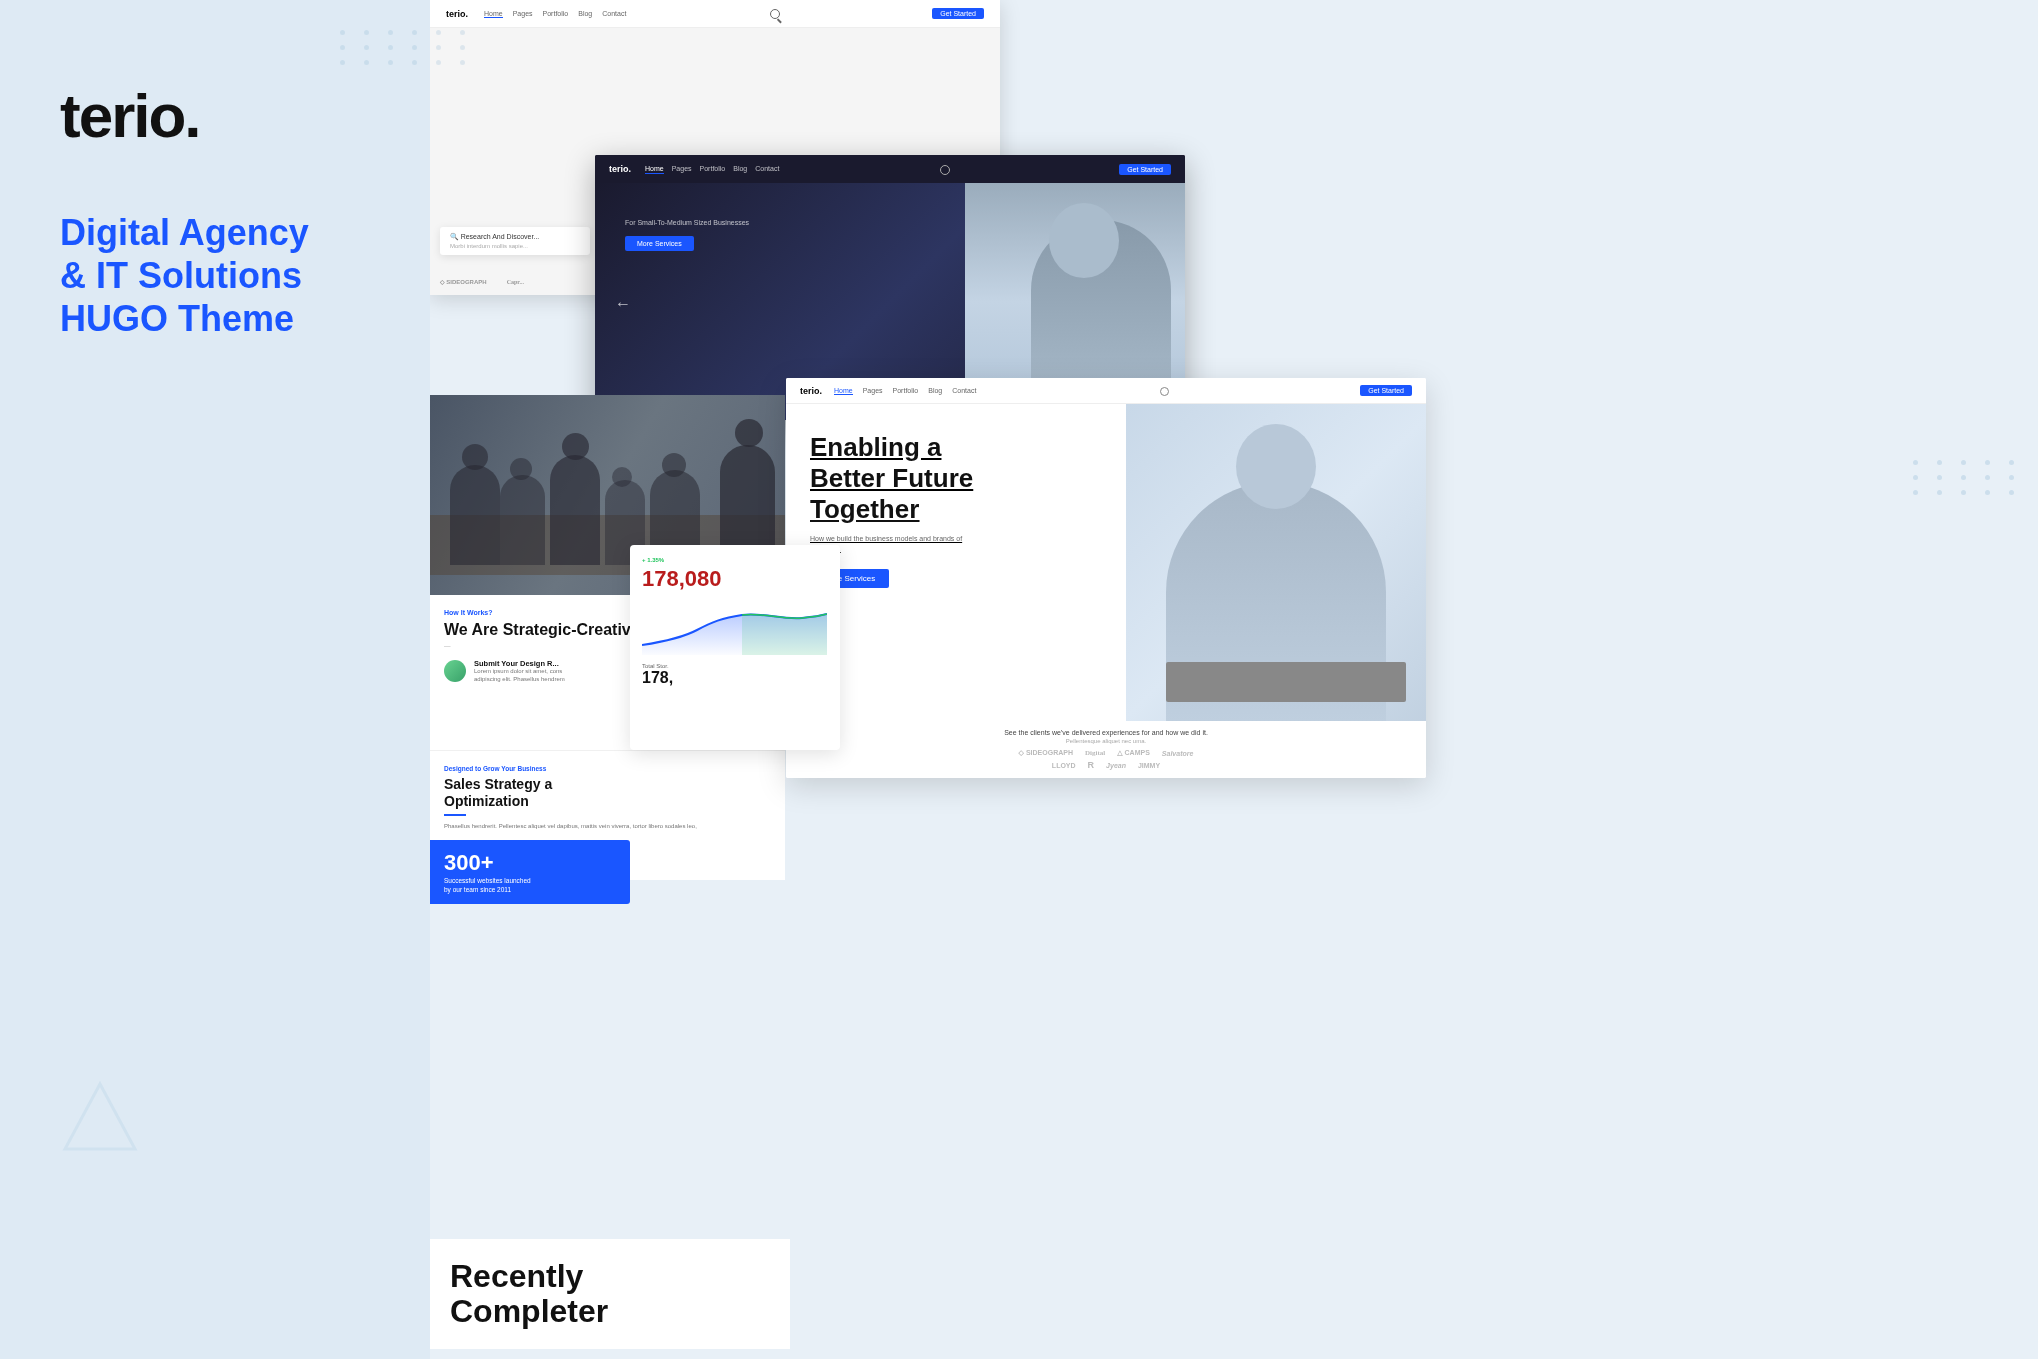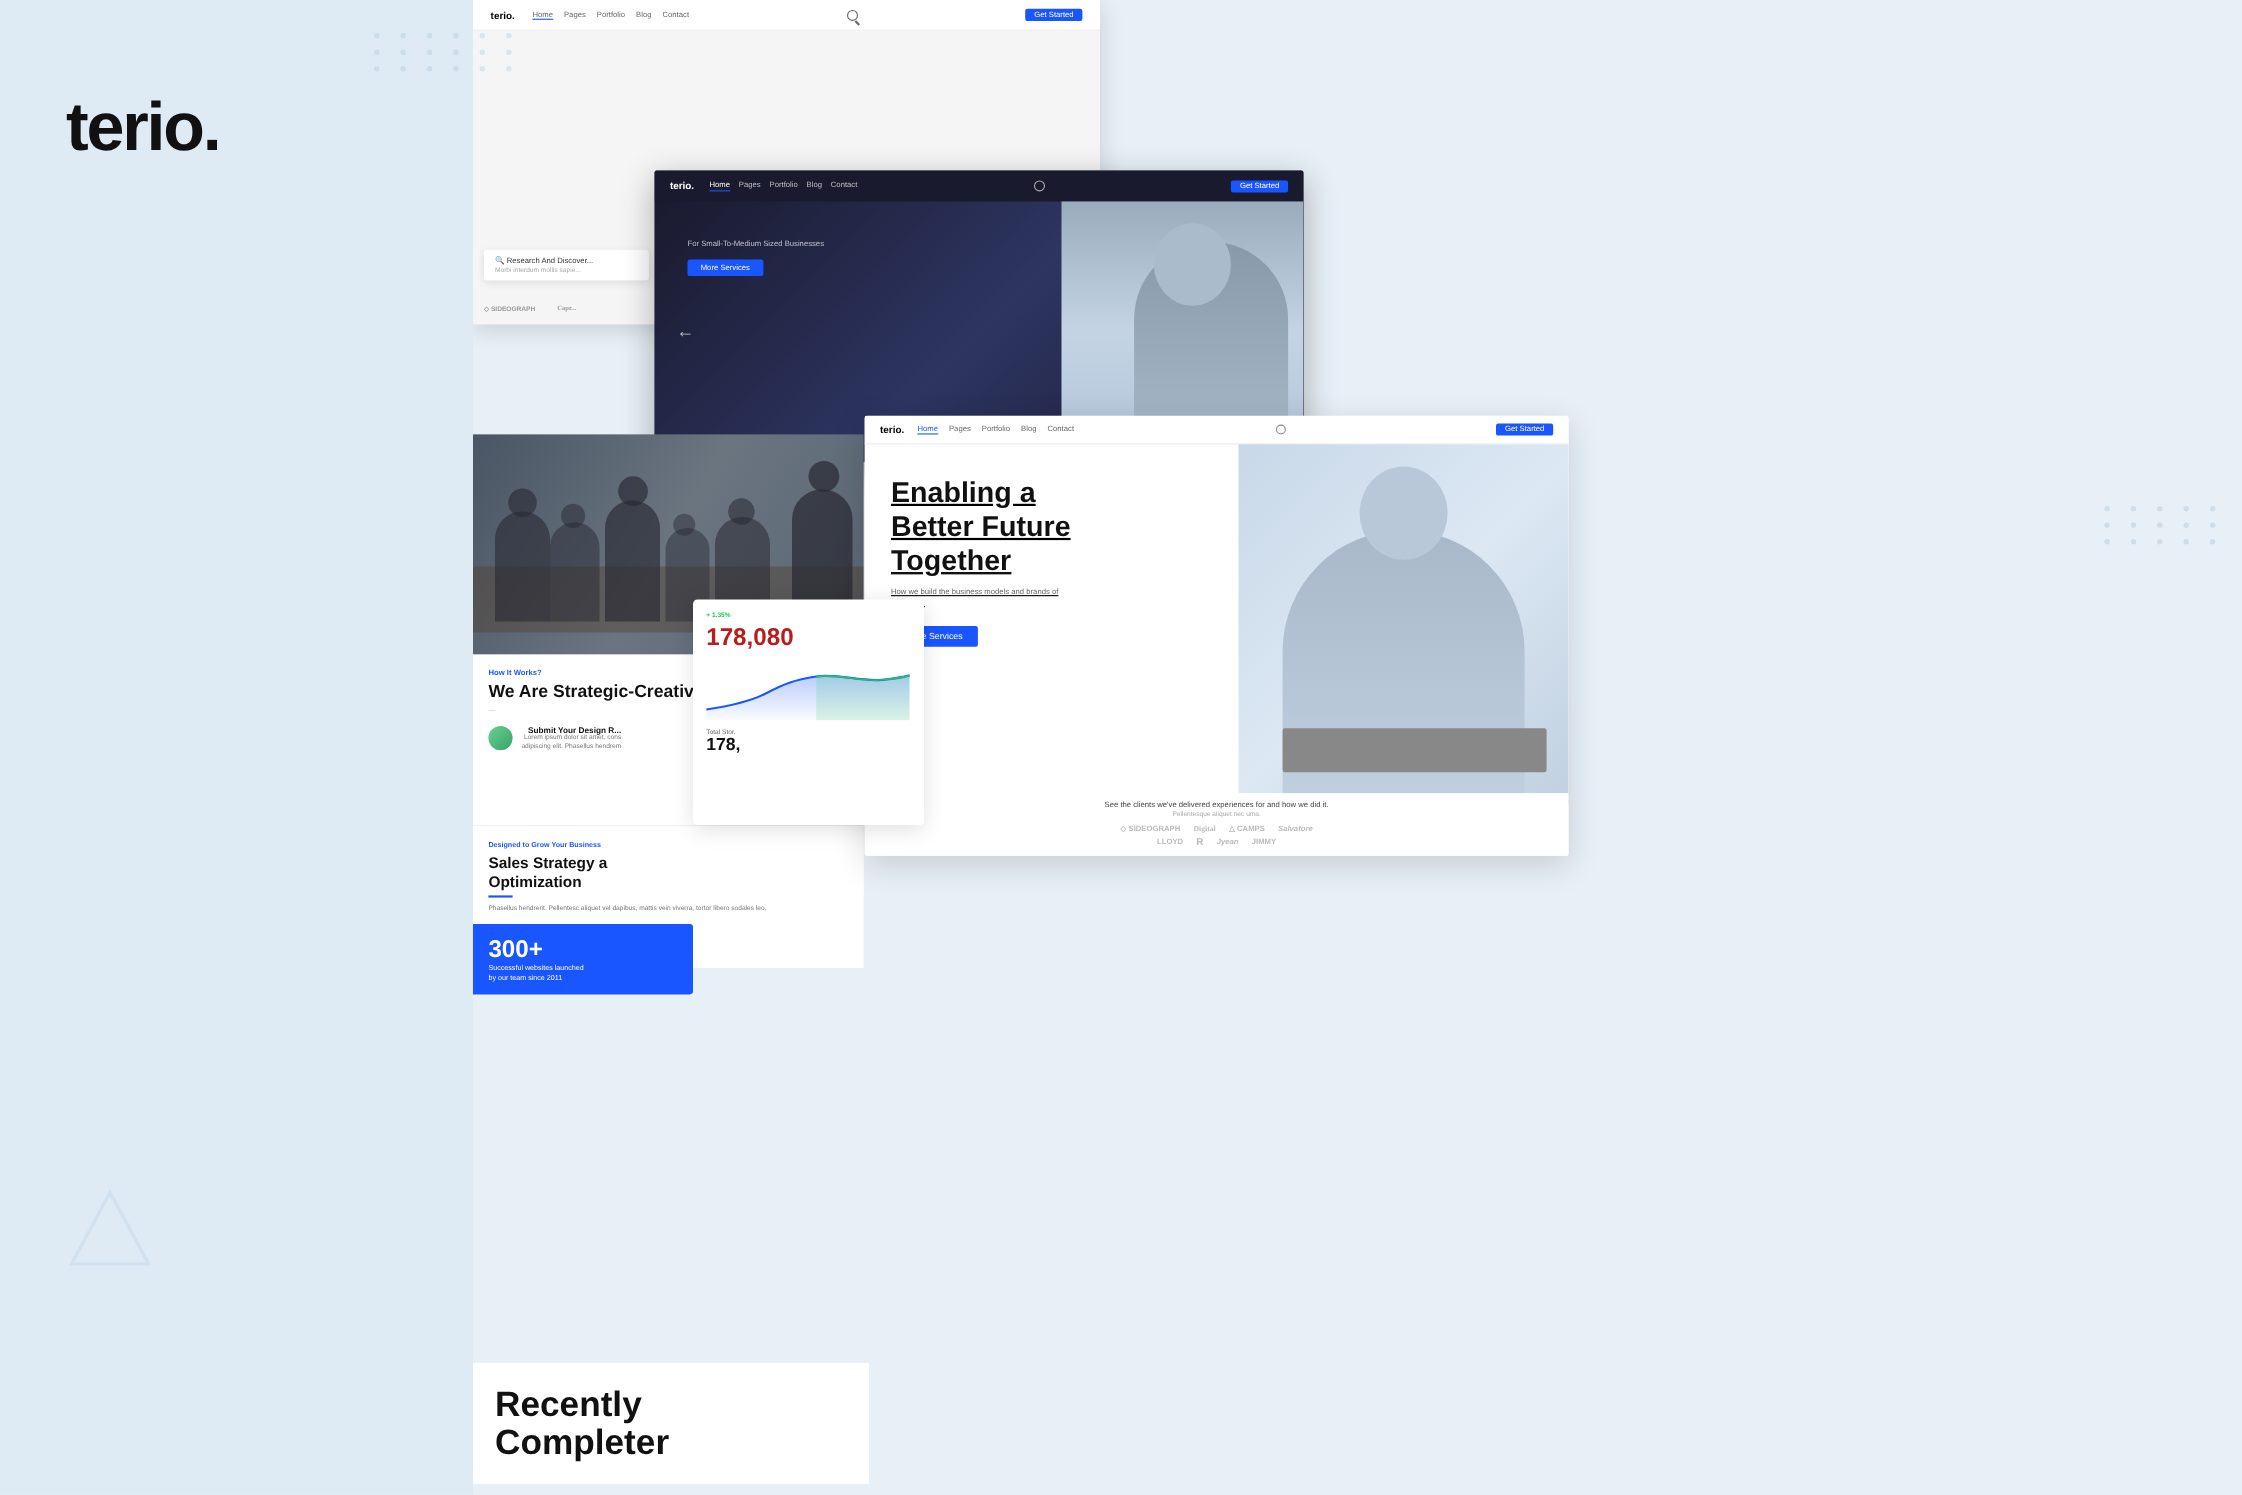--- a/index.html
+++ b/index.html
@@ -348,21 +348,20 @@
 
     .wsl-label { font-size: 7px; color: #1a56ff; font-weight: 600; margin-bottom: 4px; }
     .wsl-title { font-size: 16px; font-weight: 700; color: #111; line-height: 1.2; margin-bottom: 3px; }
     .wsl-sub { font-size: 6.5px; color: #bbb; margin-bottom: 10px; }
 
     .wsl-item {
       display: flex;
       align-items: center;
       gap: 8px;
       margin-bottom: 8px;
-      text-align: right;
     }
     .wsl-avatar {
       width: 22px;
       height: 22px;
       border-radius: 50%;
       background: linear-gradient(135deg, #68d391, #38a169);
       flex-shrink: 0;
     }
     .wsl-item-title { font-size: 7.5px; font-weight: 600; color: #111; }
     .wsl-item-text { font-size: 6px; color: #777; line-height: 1.3; }
@@ -438,20 +437,25 @@
 <body>
 
 <div class="left-panel">
 
   <div class="dots-pattern">
     
   </div>
 
   <div class="brand-logo">terio.</div>
 
+  <div class="tagline">
+    <div>Digital Agency</div>
+    <div>&amp; IT Solutions</div>
+    <div>HUGO Theme</div>
+  </div>
 
   <div class="triangle-deco">
     <svg viewBox="0 0 80 80" width="80" height="80" fill="none">
       <polygon points="40,5 75,70 5,70" stroke="#4a90c0" stroke-width="3" fill="none" opacity="0.3"></polygon>
     </svg>
   </div>
 
   <div style="flex:1;"></div>
 
 </div>

